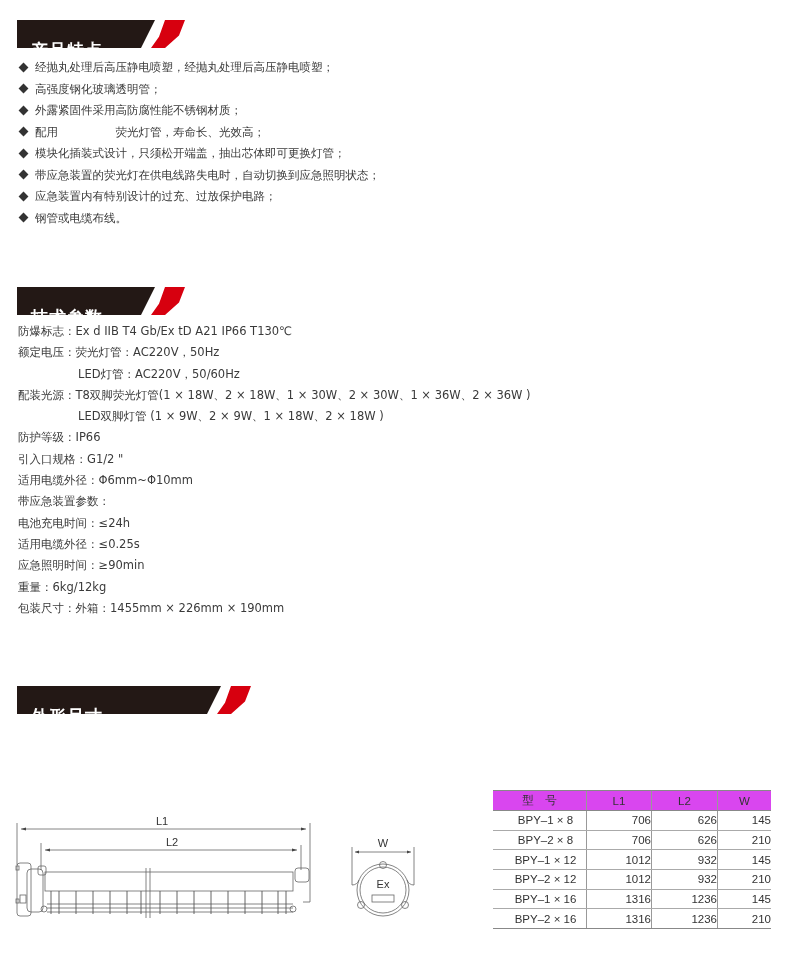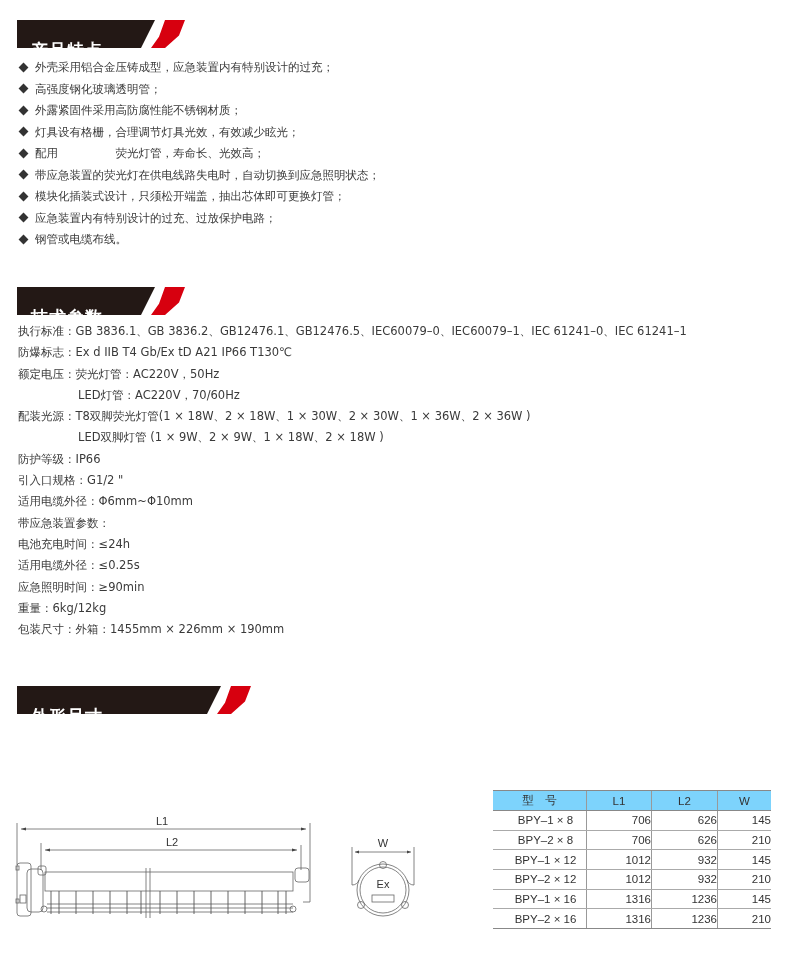--- a/index.html
+++ b/index.html
@@ -14,61 +14,59 @@
                 letter-spacing:1px; line-height:22px; }
   .bullets { position:absolute; left:18px; top:57px; margin:0; padding:0; list-style:none; }
   .bullets li { height:21.5px; line-height:21.5px; font-size:11.5px; color:#3a3a3a; white-space:nowrap; }
   .bullets .dia { display:inline-block; width:7px; height:7px; background:#333; transform:rotate(45deg);
                   margin:0 8px 1px 2px; vertical-align:middle; }
   .specs { position:absolute; left:18px; top:321px; }
   .specs .row { height:21.3px; line-height:21.3px; font-size:11.5px; color:#3a3a3a; white-space:nowrap; }
   .specs .ind { padding-left:60px; }
   table.dim { position:absolute; left:493px; top:790px; width:278px; border-collapse:collapse;
               font-family:"Liberation Sans",sans-serif; font-size:11.5px; color:#333; }
-  table.dim th { background:#7dd3fc; font-weight:normal; height:19px; padding:0; text-align:center;
+  table.dim th { background:#d946ef; font-weight:normal; height:19px; padding:0; text-align:center;
                  border-top:1.5px solid #888; border-bottom:1px solid #888; }
   table.dim td { height:18.7px; padding:0; text-align:right; border-bottom:1px solid #aaa; }
   table.dim th + th, table.dim td + td { border-left:1px solid #999; }
   table.dim td.model { text-align:center; padding-left:12px; }
   table.dim tr:last-child td { border-bottom:1.5px solid #888; }
   svg { position:absolute; }
   .dimlabel { font-family:"Liberation Sans",sans-serif; font-size:11px; fill:#333; }
 </style>
 </head>
 <body>
 
 <div class="hdr" style="top:20px;width:170px;">
   <div class="dark" style="width:138px;"></div>
   <div class="red" style="left:134px;"></div>
   <div class="title">产品特点</div>
 </div>
 
 <ul class="bullets">
-  <li><span class="dia"></span><span>外壳采用铝合金压铸成型，应急装置内有特别设计的过充；</span></li>
+  <li><span class="dia"></span><span>经抛丸处理后高压静电喷塑，经抛丸处理后高压静电喷塑；</span></li>
   <li><span class="dia"></span><span>高强度钢化玻璃透明管；</span></li>
   <li><span class="dia"></span><span>外露紧固件采用高防腐性能不锈钢材质；</span></li>
-  <li><span class="dia"></span><span>灯具设有格栅，合理调节灯具光效，有效减少眩光；</span></li>
   <li><span class="dia"></span><span>配用　　　　　荧光灯管，寿命长、光效高；</span></li>
+  <li><span class="dia"></span><span>模块化插装式设计，只须松开端盖，抽出芯体即可更换灯管；</span></li>
   <li><span class="dia"></span><span>带应急装置的荧光灯在供电线路失电时，自动切换到应急照明状态；</span></li>
-  <li><span class="dia"></span><span>模块化插装式设计，只须松开端盖，抽出芯体即可更换灯管；</span></li>
   <li><span class="dia"></span><span>应急装置内有特别设计的过充、过放保护电路；</span></li>
   <li><span class="dia"></span><span>钢管或电缆布线。</span></li>
 </ul>
 
 <div class="hdr" style="top:287px;width:170px;">
   <div class="dark" style="width:138px;"></div>
   <div class="red" style="left:134px;"></div>
   <div class="title">技术参数</div>
 </div>
 
 <div class="specs">
-  <div class="row">执行标准：GB 3836.1、GB 3836.2、GB12476.1、GB12476.5、IEC60079–0、IEC60079–1、IEC 61241–0、IEC 61241–1</div>
   <div class="row">防爆标志：Ex d IIB T4 Gb/Ex tD A21 IP66 T130℃</div>
   <div class="row">额定电压：荧光灯管：AC220V，50Hz</div>
-  <div class="row ind">LED灯管：AC220V，70/60Hz</div>
+  <div class="row ind">LED灯管：AC220V，50/60Hz</div>
   <div class="row">配装光源：T8双脚荧光灯管(1 × 18W、2 × 18W、1 × 30W、2 × 30W、1 × 36W、2 × 36W )</div>
   <div class="row ind">LED双脚灯管 (1 × 9W、2 × 9W、1 × 18W、2 × 18W )</div>
   <div class="row">防护等级：IP66</div>
   <div class="row">引入口规格：G1/2 "</div>
   <div class="row">适用电缆外径：Φ6mm~Φ10mm</div>
   <div class="row">带应急装置参数：</div>
   <div class="row">电池充电时间：≤24h</div>
   <div class="row">适用电缆外径：≤0.25s</div>
   <div class="row">应急照明时间：≥90min</div>
   <div class="row">重量：6kg/12kg</div>

